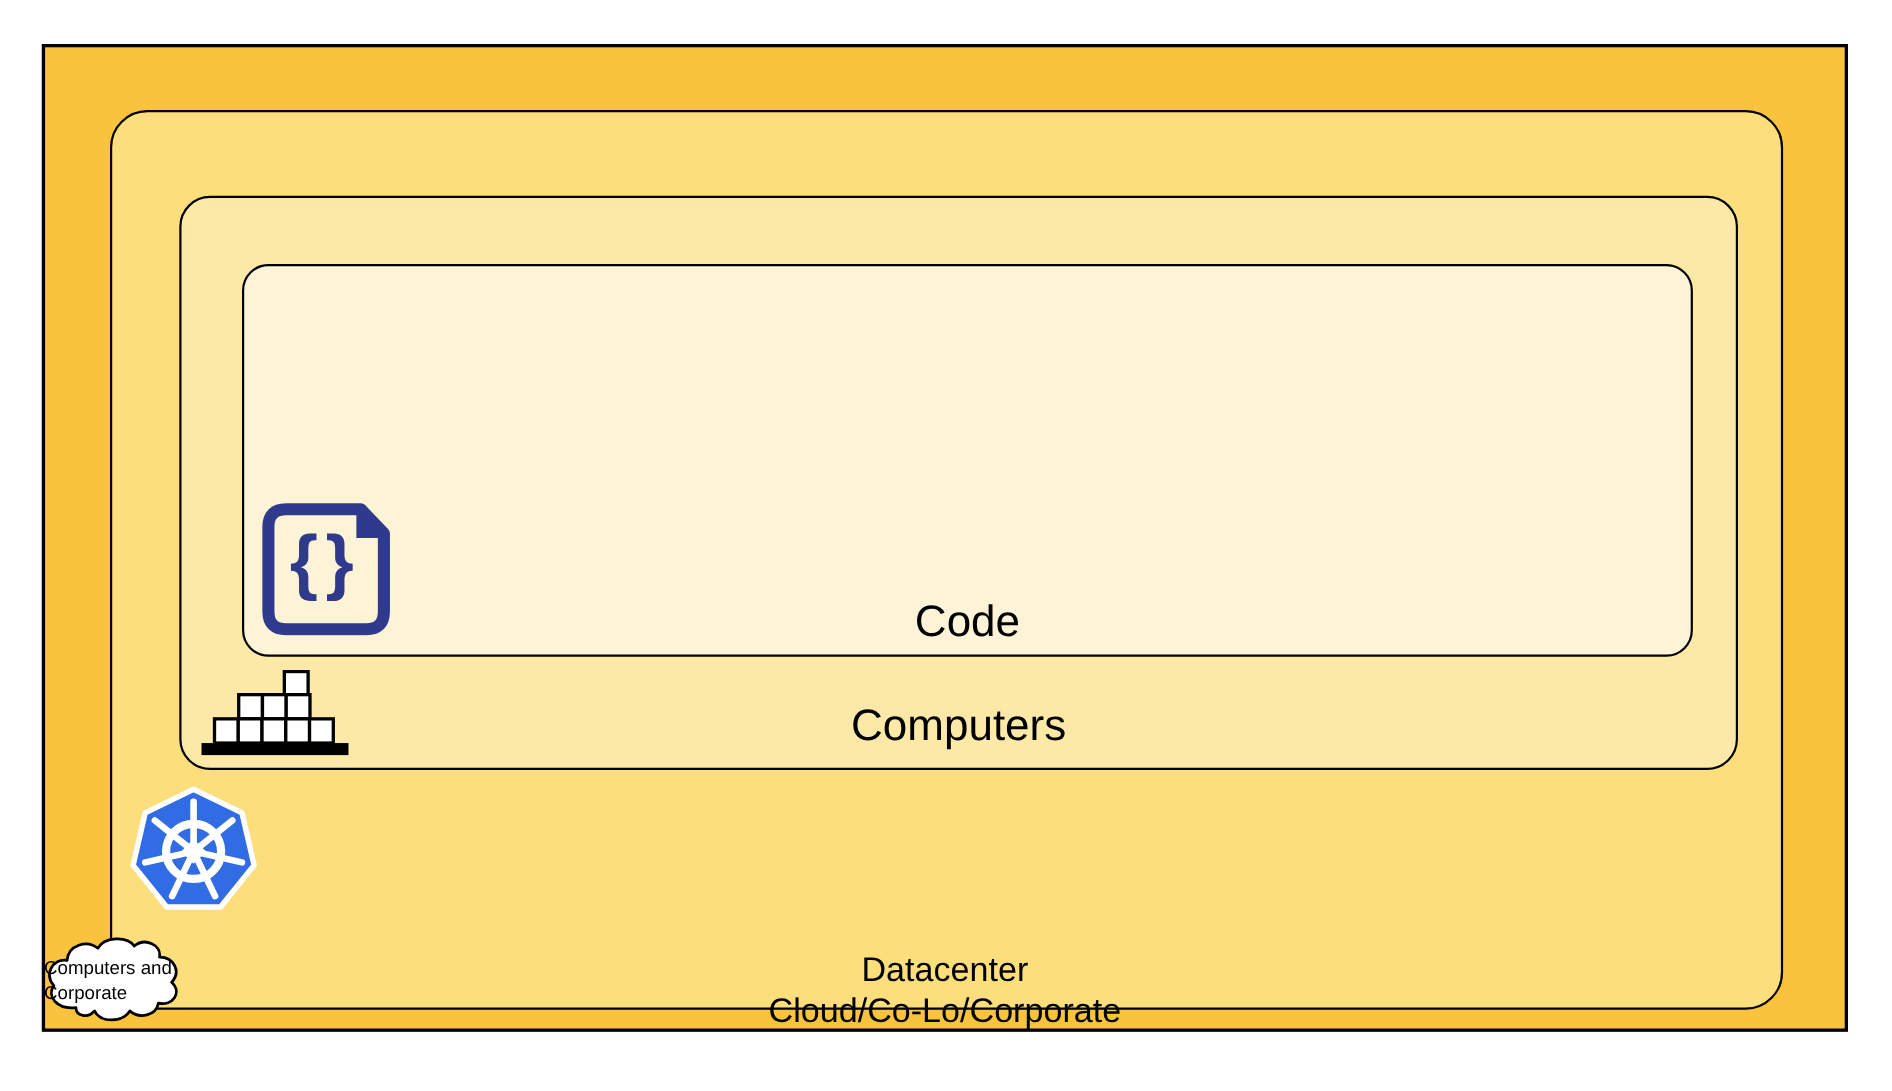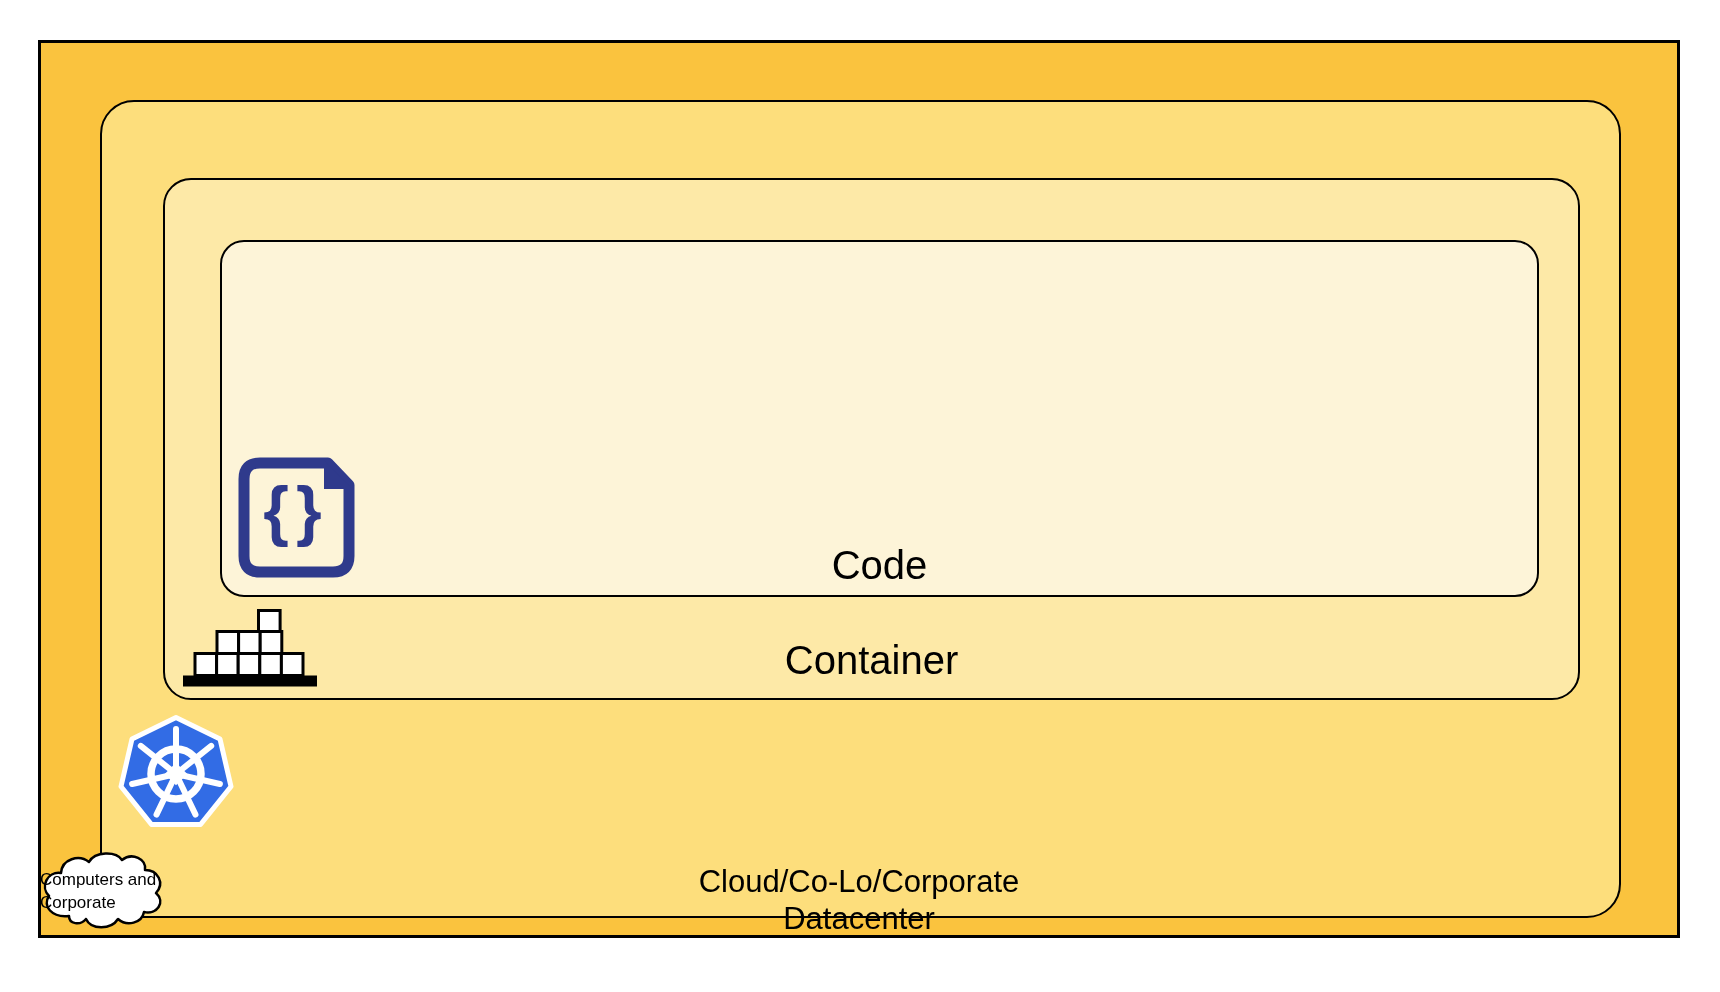--- a/index.html
+++ b/index.html
@@ -74,26 +74,26 @@
 <body>
 
 <div id="canvas">
 
   <div class="layer" id="layer-datacenter" style="background-color: rgb(250, 195, 62);">
     <div class="layer" id="layer-cluster" style="background-color: rgb(253, 222, 124);">
       <div class="layer" id="layer-container" style="background-color: rgb(253, 233, 167);">
         <div class="layer" id="layer-code" style="background-color: rgb(253, 244, 216);">
           <div class="layer-label" id="label-code">Code</div>
         </div>
-        <div class="layer-label" id="label-container">Container</div>
+        <div class="layer-label" id="label-container">Computers</div>
       </div>
     </div>
     <div class="layer-label" id="label-datacenter">
+      <div>Datacenter</div>
       <div>Cloud/Co-Lo/Corporate</div>
-      <div>Datacenter</div>
     </div>
   </div>
 
   <div class="icon" id="icon-code-file">
     <svg width="117" height="121" viewBox="0 0 117 121">
       <path d="M 90,6 L 22,6 Q 6,6 6,22 L 6,99 Q 6,115 22,115 L 95,115 Q 111,115 111,99 L 111,28 Z" fill="none" stroke-width="11" stroke-linejoin="round" stroke="#2F3A8C"></path>
       <path d="M 86,3 L 114,32 L 86,32 Z" fill="#2F3A8C"></path>
       <text x="58" y="76" text-anchor="middle" font-size="66" font-weight="bold" letter-spacing="7" font-family="Liberation Sans, sans-serif" fill="#2F3A8C">{}</text>
     </svg>
   </div>

